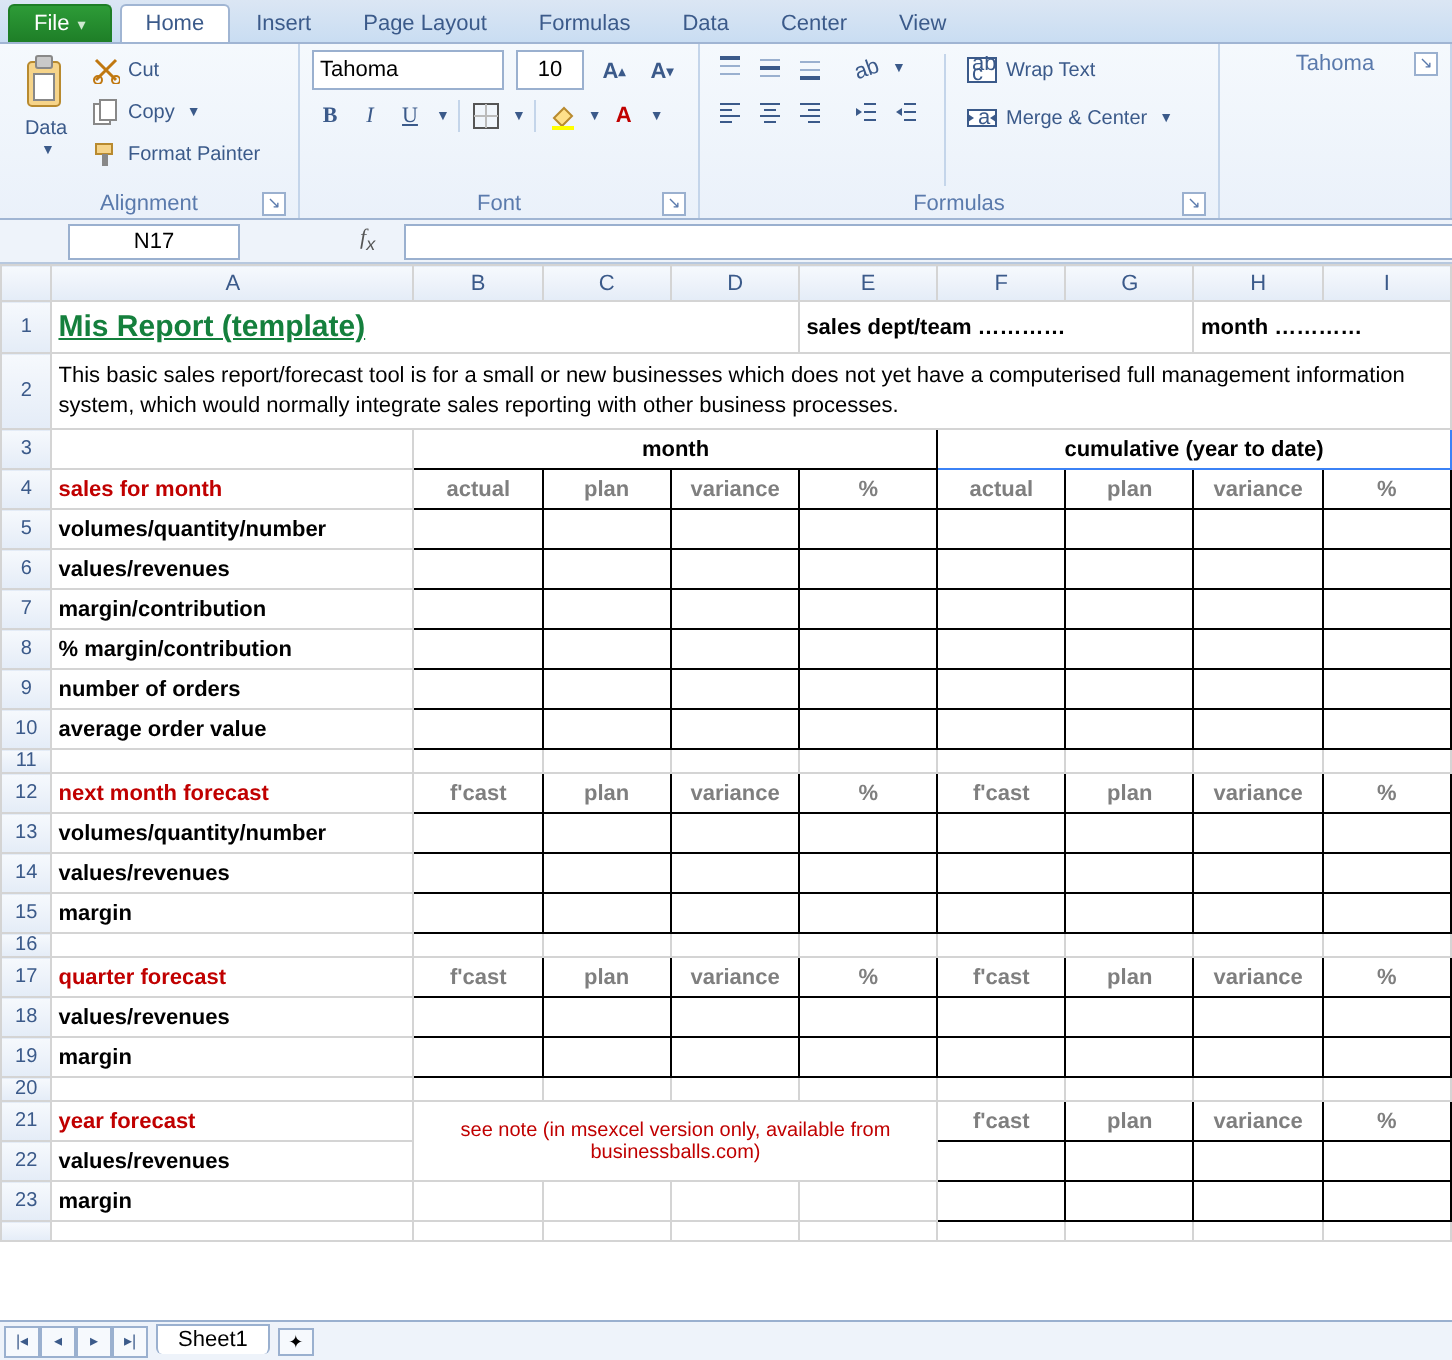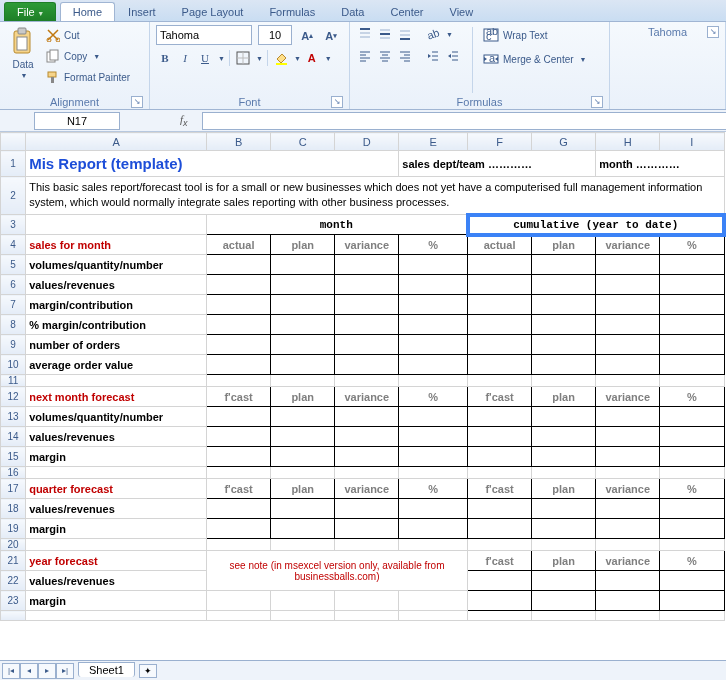--- a/index.html
+++ b/index.html
@@ -38,24 +38,24 @@
 
 .grid-wrap{position:relative;}
 table.sheet{border-collapse:collapse;table-layout:fixed;width:726px;}
 table.sheet th,table.sheet td{border:1px solid #d4d4d4;height:20px;padding:0 3px;white-space:nowrap;overflow:hidden;}
 table.sheet thead th{background:linear-gradient(#f6f9fd,#e4ecf7);color:#3b5a8a;font-weight:normal;text-align:center;font-size:11px;height:18px;}
 table.sheet th.rowhdr{background:linear-gradient(#f6f9fd,#e4ecf7);color:#3b5a8a;font-weight:normal;text-align:center;width:22px;font-size:10px;}
 th.corner{background:#e4ecf7;width:22px;}
 col.cA{width:158px;} col.cB,col.cC,col.cD{width:56px;} col.cE{width:60px;}
 col.cF,col.cG,col.cH{width:56px;} col.cI{width:56px;}
 
-.title{color:#1d4ed8;font-weight:bold;font-size:15px;}
+.title{color:#15803d;font-weight:bold;font-size:15px;text-decoration:underline;}
 .redb{color:#c00000;font-weight:bold;}
 .boldtxt{font-weight:bold;}
-.centertxt{text-align:center;font-family:Liberation Mono, monospace;}
+.centertxt{text-align:center;}
 .hdrcell{font-weight:bold;text-align:center;color:#7f7f7f;background:#fff;}
 td.over{overflow:visible;}
 .note{color:#c00000;font-size:10px;text-align:center;}
 tr.short td,tr.short th{height:10px;}
 
 
 .footer{position:absolute;bottom:0;left:0;right:0;height:20px;background:#eef3fa;border-top:1px solid #9ab0cf;display:flex;align-items:center;}
 .navset{display:flex;gap:0;margin-left:2px;}
 .navbtn{width:18px;height:16px;border:1px solid #9ab0cf;background:#f6f9fd;font-size:8px;display:flex;align-items:center;justify-content:center;color:#3b5a8a;}
 .sheet-tab{background:#fff;border:1px solid #9ab0cf;border-bottom:none;padding:1px 10px;margin-left:4px;font-size:11px;border-radius:0 0 3px 3px;transform:translateY(-1px);}
@@ -317,21 +317,21 @@
       <td class="over boldtxt" colspan="2">month …………</td>
     </tr>
     <tr style="height:38px">
       <th class="rowhdr">2</th>
       <td colspan="9" style="white-space:normal;line-height:1.35;padding:2px 3px">This basic sales report/forecast tool is for a small or new businesses which does not yet have a computerised full management information system, which would normally integrate sales reporting with other business processes.</td>
     </tr>
     <tr>
       <th class="rowhdr">3</th>
           <td></td>
       <td colspan="4" class="centertxt boldtxt" style="border:1px solid #000">month</td>
-      <td colspan="4" class="centertxt boldtxt" style="border:4px solid #3b82f6">cumulative (year to date)</td>
+      <td colspan="4" class="centertxt boldtxt" style="border:1px solid #3b82f6">cumulative (year to date)</td>
     </tr>
 
     <tr>
           <th class="rowhdr">4</th>
       <td class="redb">sales for month</td>
       <td class="hdrcell" style="border:1px solid #000">actual</td>
       <td class="hdrcell" style="border:1px solid #000">plan</td>
       <td class="hdrcell" style="border:1px solid #000">variance</td>
       <td class="hdrcell" style="border:1px solid #000">%</td>
       <td class="hdrcell" style="border:1px solid #000">actual</td>

